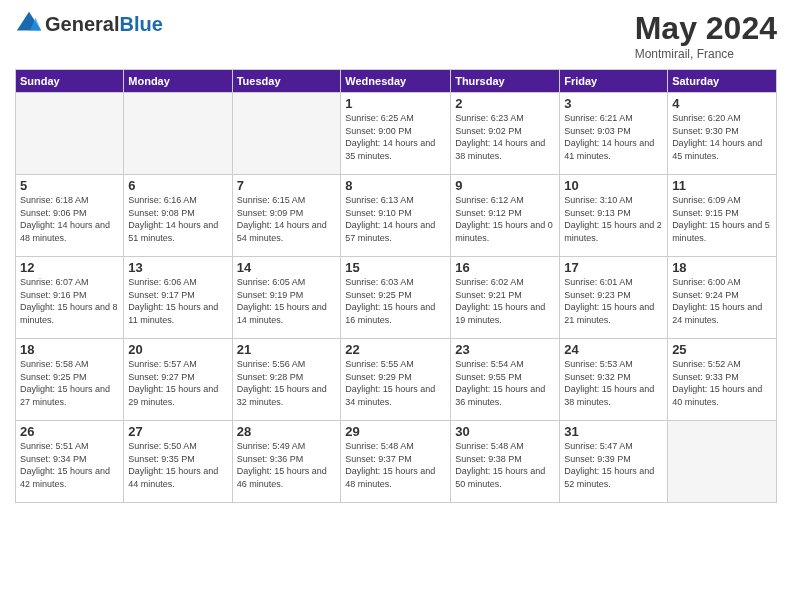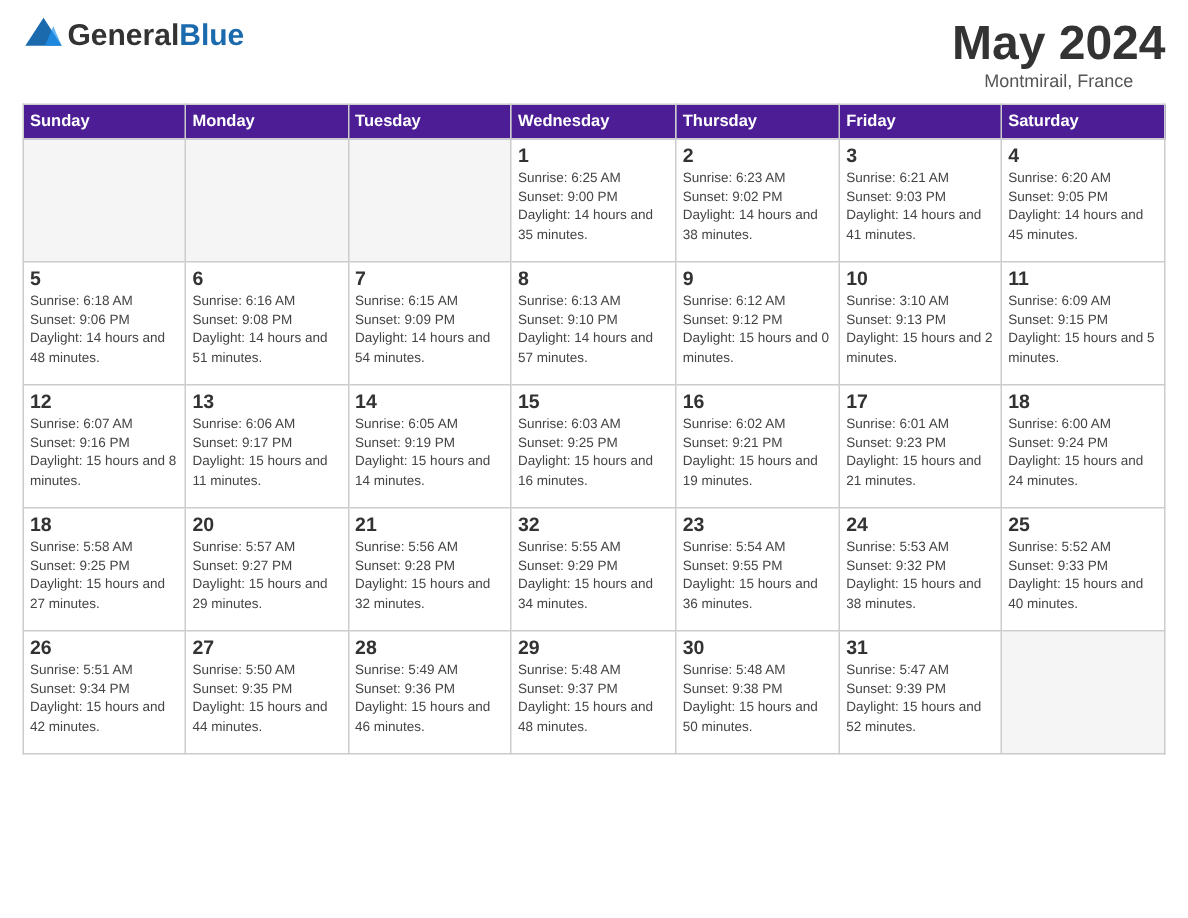--- a/index.html
+++ b/index.html
@@ -30,21 +30,21 @@
       line-height: 1.1;
     }
     .logo-general { color: #333; }
     .logo-blue { color: #1a6aad; }
     .logo-icon {
       width: 28px;
       height: 28px;
       margin-right: 2px;
     }
     .title-block {
-      text-align: center;
+      text-align: left;
     }
     .month-title {
       font-size: 32px;
       font-weight: bold;
       color: #333;
     }
     .location-title {
       font-size: 12px;
       color: #555;
     }
@@ -140,21 +140,21 @@
           <td>
             <span class="day-number">3</span>
             <div class="day-info">Sunrise: 6:21 AM
 Sunset: 9:03 PM
 Daylight: 14 hours
 and 41 minutes.</div>
           </td>
           <td>
             <span class="day-number">4</span>
             <div class="day-info">Sunrise: 6:20 AM
-Sunset: 9:05 PM
+Sunset: 9:30 PM
 Daylight: 14 hours
 and 45 minutes.</div>
           </td>
         </tr>
         <tr>
           <td>
             <span class="day-number">5</span>
             <div class="day-info">Sunrise: 6:18 AM
 Sunset: 9:06 PM
 Daylight: 14 hours
@@ -270,21 +270,21 @@
 and 29 minutes.</div>
           </td>
           <td>
             <span class="day-number">21</span>
             <div class="day-info">Sunrise: 5:56 AM
 Sunset: 9:28 PM
 Daylight: 15 hours
 and 32 minutes.</div>
           </td>
           <td>
-            <span class="day-number">32</span>
+            <span class="day-number">22</span>
             <div class="day-info">Sunrise: 5:55 AM
 Sunset: 9:29 PM
 Daylight: 15 hours
 and 34 minutes.</div>
           </td>
           <td>
             <span class="day-number">23</span>
             <div class="day-info">Sunrise: 5:54 AM
 Sunset: 9:55 PM
 Daylight: 15 hours

